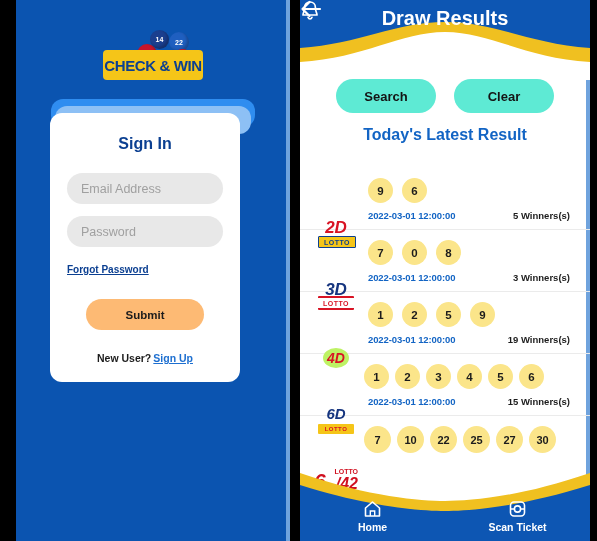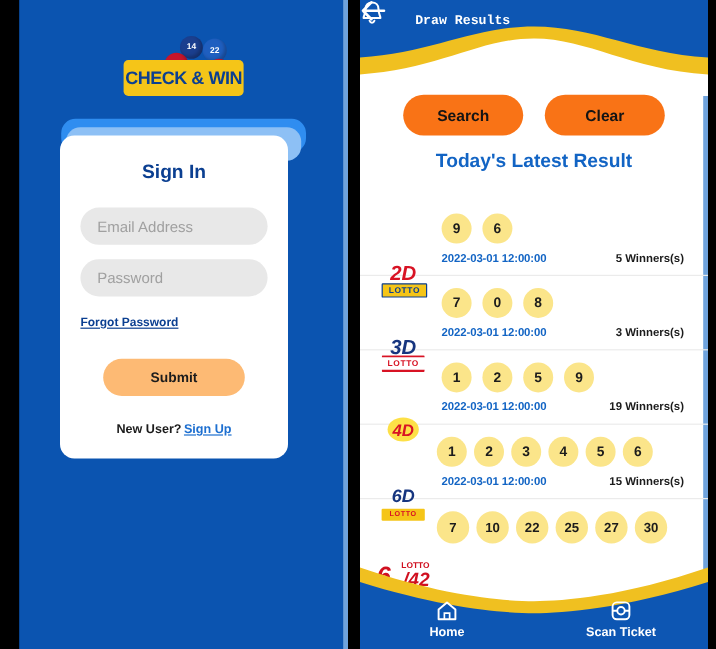--- a/index.html
+++ b/index.html
@@ -70,29 +70,29 @@
   }
   .phone-right-edge{position:absolute;right:0;top:0;width:4px;height:541px;background:#6fa3dd;}
 
   .rr-header{position:absolute;left:0;top:0;width:290px;height:80px;}
   .rr-header svg{position:absolute;left:0;top:0;}
   .rr-topbar{
     position:absolute;left:0;top:0;width:290px;height:36px;
     display:flex;align-items:center;z-index:3;
   }
   .back-btn{width:46px;display:flex;align-items:center;justify-content:center;cursor:pointer;}
-  .rr-title{flex:1;text-align:left;color:#fff;font-size:11px;font-weight:bold;font-family:Liberation Mono, monospace;}
+  .rr-title{flex:1;text-align:center;color:#fff;font-size:20px;font-weight:bold;}
   .bell-btn{width:46px;display:flex;align-items:center;justify-content:center;cursor:pointer;}
 
   .action-row{
     position:absolute;left:0;top:79px;width:290px;
     display:flex;justify-content:center;gap:18px;z-index:4;
   }
   .act-btn{
-    width:100px;height:34px;background:#f97316;border:none;border-radius:17px;
+    width:100px;height:34px;background:#5eead4;border:none;border-radius:17px;
     color:#141414;font-size:13px;font-weight:bold;cursor:pointer;
     font-family:"Liberation Sans",sans-serif;
   }
 
   .latest-title{
     position:absolute;left:0;top:126px;width:290px;text-align:center;
     color:#1264c4;font-size:16px;font-weight:bold;
   }
 
   .results{position:absolute;left:0;top:168px;width:290px;}
@@ -241,21 +241,21 @@
           <div class="nball">0</div>
           <div class="nball">8</div>
         </div>
         <div class="rdate">2022-03-01 12:00:00</div>
         <div class="rwin">3 Winners(s)</div>
       </div>
 
       <div class="rrow">
         <div class="rlogo">
           <div class="lg" style="margin-top:5px;">
-            <div class="lg-top" style="color:#d81324;font-size:14px;background:#fde047;width:26px;height:20px;left:9px;border-radius:50%;line-height:20px;">4D</div>
+            <div class="lg-top" style="color:#d81324;font-size:14px;background:#bef264;width:26px;height:20px;left:9px;border-radius:50%;line-height:20px;">4D</div>
             <div class="lg-band" style="background:transparent;color:#d81324;font-size:5px;"></div>
           </div>
         </div>
         <div class="balls">
           <div class="nball">1</div>
           <div class="nball">2</div>
           <div class="nball">5</div>
           <div class="nball">9</div>
         </div>
         <div class="rdate">2022-03-01 12:00:00</div>

